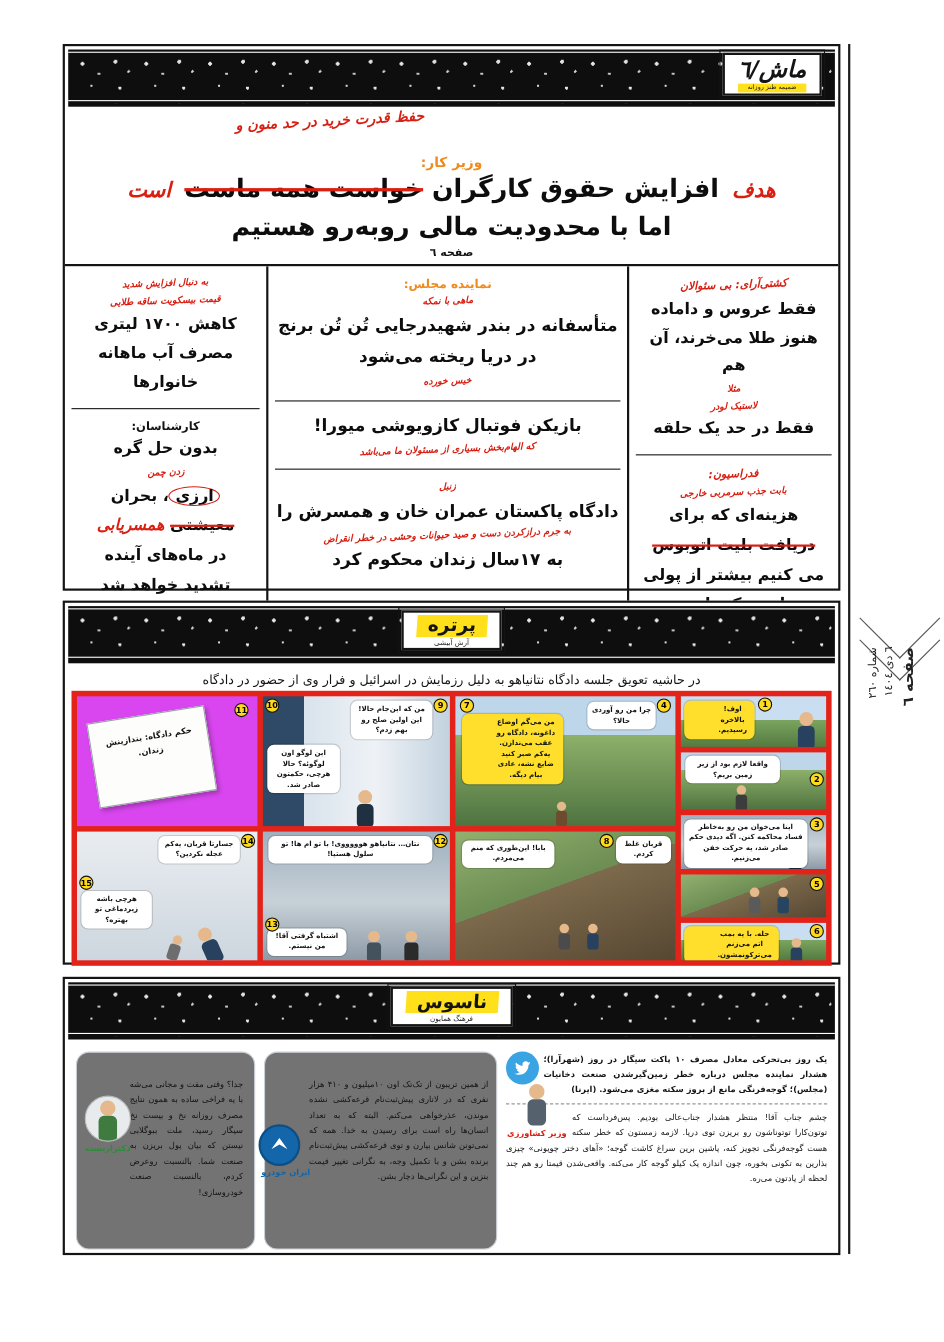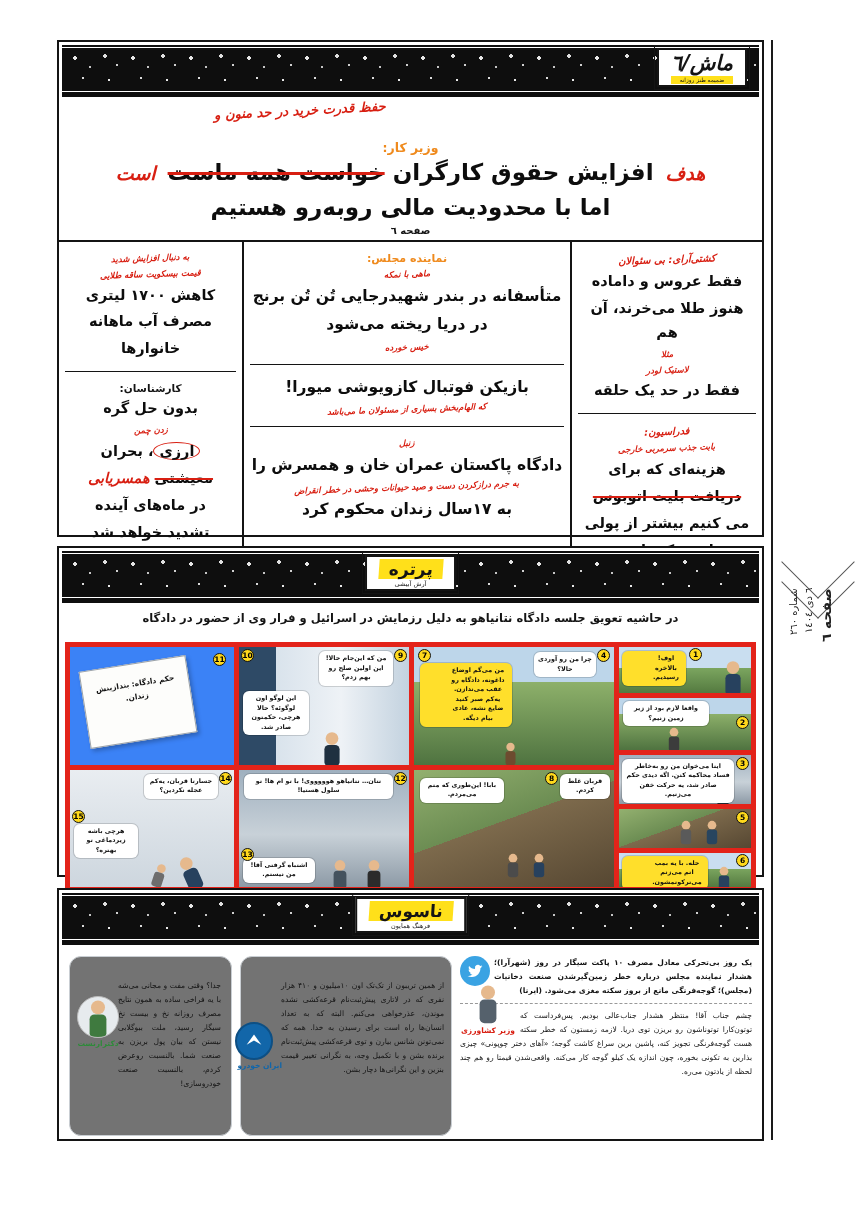--- a/index.html
+++ b/index.html
@@ -56,21 +56,21 @@
   .chead-lg{font-size:15.5px;}
   .cred{color:#d81f12;font-size:10px;font-weight:bold;font-style:italic;text-align:center;display:block;transform:rotate(-2deg);line-height:1.5;}
   .cred-sm{font-size:8.5px;}
   .ckick{color:#ef8a1d;font-weight:bold;font-size:11px;display:block;text-align:left;}
   .ckick-dark{color:#141414;font-weight:bold;font-size:10.5px;display:block;text-align:center;}
   .cdivider{width:100%;border-top:1.5px solid #141414;margin:7px 0;}
   .rstrike{text-decoration:line-through;text-decoration-color:#d81f12;text-decoration-thickness:1.5px;}
   .rcircle{border:1.5px solid #d81f12;border-radius:50%;padding:0 5px;}
 
   
-  .comic-caption{font-weight:bold;font-size:11.5px;text-align:center;padding:5px 6px 17px;display:block;}
+  .comic-caption{font-weight:normal;font-size:11.5px;text-align:center;padding:5px 6px 3px;display:block;}
   .comic{margin:0 6px 6px;background:#e3231a;padding:5px;display:flex;gap:5px;height:250px;}
   .cstack{display:flex;flex-direction:column;gap:5px;}
   .panel{position:relative;background:#dfe9f0;overflow:hidden;}
   .bg-outdoor{background:linear-gradient(180deg,#c9def0 0%,#c9def0 46%,#7ba55f 46%,#547a40 100%);}
   .bg-meadow{background:linear-gradient(180deg,#bdd6ea 0%,#bdd6ea 30%,#8db06a 30%,#4f7340 100%);}
   .bg-court{background:linear-gradient(180deg,#9fb0bf 0%,#c8d1d8 55%,#8d9aa6 100%);}
   .bg-cliff{background:linear-gradient(160deg,#93b06f 0%,#6c8d53 44%,#7d6a4c 44%,#564732 100%);}
   .bg-podium{background:linear-gradient(90deg,#2e4a66 0%,#2e4a66 22%,#d9e3ec 22%,#eef2f6 60%,#c3d2df 100%);}
   .bg-plain{background:linear-gradient(180deg,#e9edf1,#cdd6de);}
   .bub{position:absolute;background:#fff;border-radius:6px;padding:3px 4px;font-size:6.4px;font-weight:bold;line-height:1.5;
@@ -222,21 +222,21 @@
       <div class="cstack" style="width:132px">
         <div class="panel bg-outdoor" style="flex:48">
           <span class="badge" style="top:1px;left:70px">1</span>
           <div class="bub yellow" style="top:4px;left:3px;width:64px">اوف! بالاخره رسیدیم.</div>
           <svg class="fig" style="right:5px;bottom:-5px;width:26px;height:38px;color:#27415e">
               <use href="#sym-person"></use>
             </svg>
         </div>
         <div class="panel bg-meadow" style="flex:54">
           <span class="badge" style="top:18px;right:2px">2</span>
-          <div class="bub" style="top:3px;left:4px;width:86px">واقعا لازم بود از زیر زمین زنیم؟</div>
+          <div class="bub" style="top:3px;left:4px;width:86px">واقعا لازم بود از زیر زمین بریم؟</div>
           <svg class="fig" style="left:46px;bottom:-3px;width:18px;height:26px;color:#3c3c3c">
               <use href="#sym-person"></use>
             </svg>
         </div>
         <div class="panel bg-court" style="flex:52">
           <span class="badge" style="top:2px;right:2px">3</span>
           <div class="bub" style="top:4px;left:3px;right:17px">اینا می‌خوان من رو به‌خاطر فساد محاکمه کنن. اگه دیدی حکم صادر شد، یه حرکت خفن می‌زنیم.</div>
           <svg class="fig" style="right:18px;bottom:-4px;width:20px;height:28px;color:#22303c">
               <use href="#sym-person"></use>
             </svg>
@@ -300,21 +300,21 @@
           <svg class="fig" style="right:24px;bottom:-4px;width:22px;height:32px;color:#2b2b2b">
               <use href="#sym-person"></use>
             </svg>
           <svg class="fig" style="right:58px;bottom:-4px;width:22px;height:32px;color:#44525e">
               <use href="#sym-person"></use>
             </svg>
         </div>
       </div>
 
       <div class="cstack" style="flex:1">
-        <div class="panel" style="flex:1;background:#3b82f6">
+        <div class="panel" style="flex:1;background:#d946ef">
           <span class="badge" style="top:6px;right:8px">11</span>
           <div class="paper">حکم دادگاه: بندازینش زندان.</div>
         </div>
         <div class="panel bg-plain" style="flex:1">
           <span class="badge" style="top:2px;right:2px">14</span>
           <div class="bub" style="top:4px;right:16px;width:74px">جسارتا قربان، یه‌کم عجله نکردین؟</div>
           <span class="badge" style="top:40px;left:2px">15</span>
           <div class="bub" style="top:54px;left:4px;width:64px">هرچی باشه زیردماغی تو بهتره؟</div>
           <svg class="fig" style="right:30px;bottom:-6px;width:26px;height:38px;color:#27415e;transform:rotate(-24deg)">
               <use href="#sym-person"></use>

